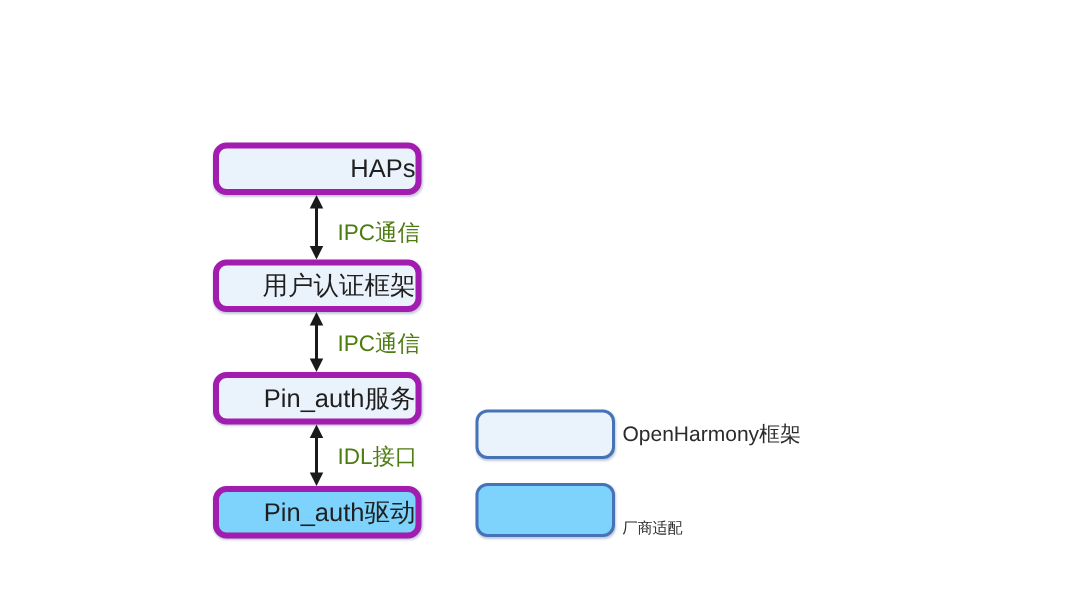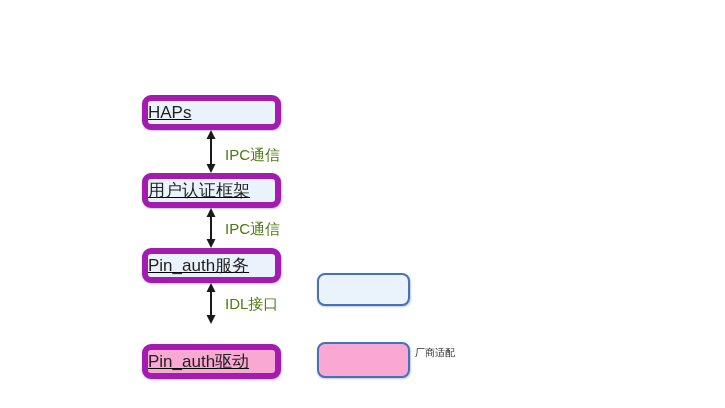--- a/index.html
+++ b/index.html
@@ -13,31 +13,30 @@
     width: 725px;
     height: 408px;
     background: #ffffff;
     overflow: hidden;
   }
   .node {
     position: absolute;
     left: 142px;
     width: 139px;
     height: 35px;
-    border: 6px solid #a21caf;
+    border: 4px solid #a21caf;
     border-radius: 9px;
     box-sizing: border-box;
     display: flex;
     align-items: center;
-    justify-content: flex-start;
+    justify-content: flex-end;
     box-shadow: 0.5px 1px 1.5px rgba(80,100,140,0.35);
-    text-decoration: underline;
   }
   .fill-blue  { background: #eaf2fb; }
-  .fill-green { background: #f9a8d4; margin-top: 20px; }
+  .fill-green { background: #7dd3fc; }
   .node-label {
     font-size: 17px;
     color: #1f1f1f;
     white-space: nowrap;
   }
   .connector {
     position: absolute;
     left: 204px;
     width: 14px;
   }
@@ -108,17 +107,18 @@
   <div class="connector" style="top:283px; height:41px;">
     <svg width="14" height="41" viewBox="0 0 14 41">
       <line x1="7" y1="6" x2="7" y2="35" stroke="#1a1a1a" stroke-width="2"></line>
       <polygon points="7,0 2.5,9 11.5,9" fill="#1a1a1a"></polygon>
       <polygon points="7,41 2.5,32 11.5,32" fill="#1a1a1a"></polygon>
     </svg>
   </div>
   <span class="conn-label" style="top:295px;">IDL接口</span>
 
   <div class="legend-swatch fill-blue" style="top:273px; height:33px;"></div>
+  <span class="legend-label l1">OpenHarmony框架</span>
 
   <div class="legend-swatch fill-green" style="top:322px; height:36px;"></div>
   <span class="legend-label l2">厂商适配</span>
 
 </div>
 
 </body></html>

